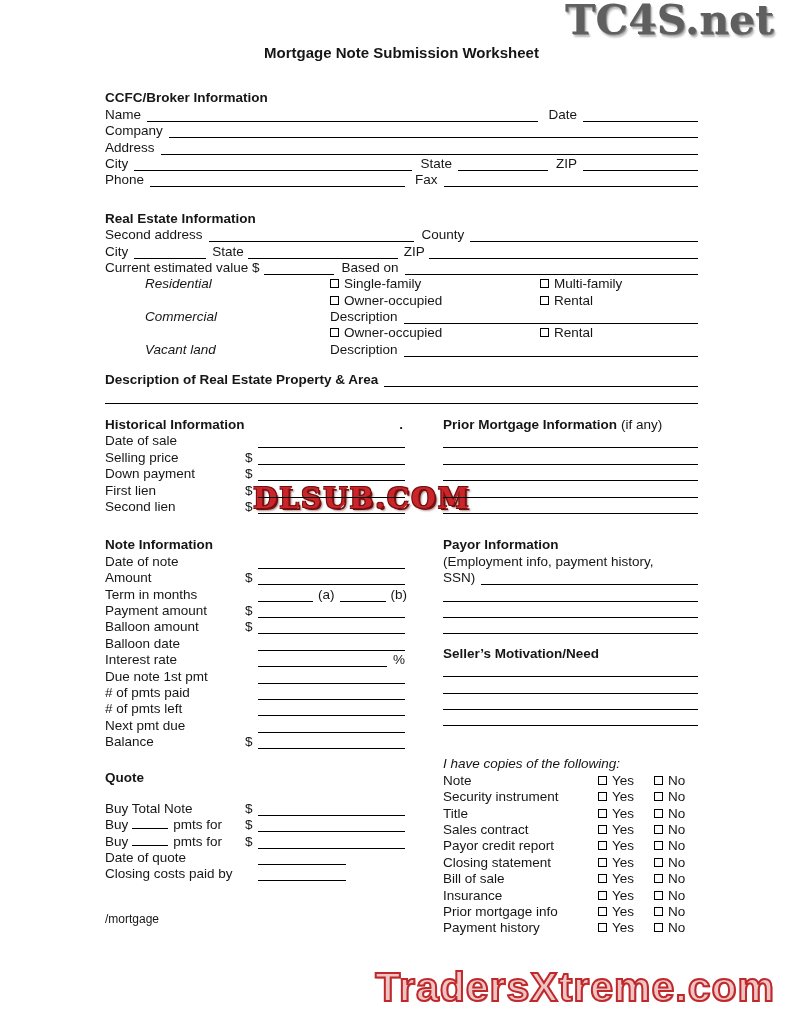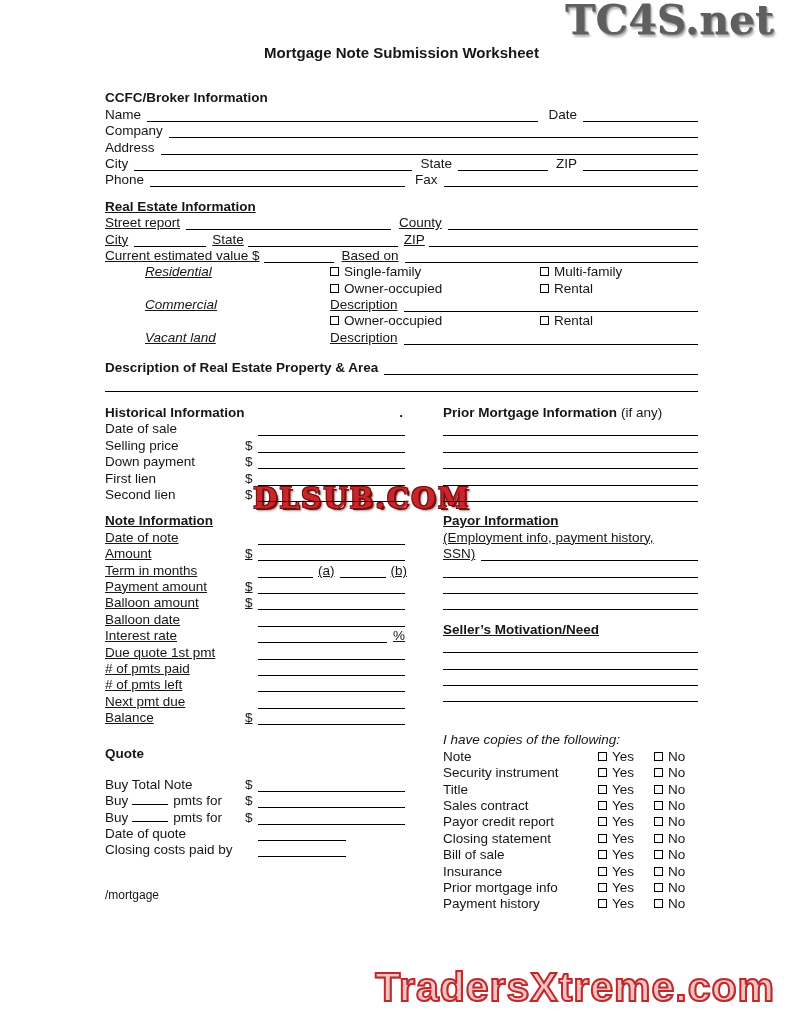--- a/index.html
+++ b/index.html
@@ -22,21 +22,21 @@
   .dcol{width:13px;flex:none;}
   .cols{display:flex;align-items:flex-start;}
   .cL{width:300px;flex:none;}
   .cR{flex:1 1 auto;margin-left:38px;min-width:0;}
   .cb{display:inline-block;width:9px;height:9px;border:1.1px solid #000;margin-right:5px;flex:none;}
   .cbi{display:inline-flex;align-items:center;}
   .re1{width:225px;flex:none;padding-left:40px;}
   .re2{width:210px;flex:none;}
   .re3{flex:1 1 auto;min-width:0;}
   .mt6{margin-top:6px;}  .mt10{margin-top:10px;} .mt14{margin-top:14px;}
-  .mt20{margin-top:12px;} .mt22{margin-top:10px;text-decoration:underline;} .mt28{margin-top:28px;}
+  .mt20{margin-top:12px;} .mt22{margin-top:22px;} .mt28{margin-top:28px;}
   .pt14{padding-top:14px;}
   .small{font-size:12px;}
   .yescol{width:56px;flex:none;}
   .nocol{width:44px;flex:none;}
   .inner{display:flex;align-items:flex-start;}
   .dot{margin-left:auto;padding-right:2px;font-weight:bold;}
   .wm-top{position:absolute;top:-4px;right:6px;font-family:"DejaVu Serif",serif;font-weight:bold;
           font-size:41px;color:#5f5f5f;text-shadow:1px 1px 0 #8a8a8a,2px 3px 2px #b9b9b9;}
   .wm-stamp{position:absolute;left:253px;top:482px;font-family:"DejaVu Serif",serif;font-weight:bold;
           font-size:28px;letter-spacing:2px;color:#c9252b;
@@ -85,21 +85,21 @@
         <span class="pr6">Phone</span>
         <span class="ln" style="width:255px"></span>
         <span class="ml10 pr6">Fax</span>
         <span class="ln fl"></span>
       </div>
     </div>
 
     <div class="mt22">
       <div class="fr sh">Real Estate Information</div>
       <div class="fr">
-        <span class="pr6">Street report</span>
+        <span class="pr6">Second address</span>
         <span class="ln" style="width:205px"></span>
         <span class="ml8 pr6">County</span>
         <span class="ln fl"></span>
       </div>
       <div class="fr">
         <span class="pr6">City</span>
         <span class="ln" style="width:72px"></span>
         <span class="ml6 pr4">State</span>
         <span class="ln" style="width:150px"></span>
         <span class="ml6 pr4">ZIP</span>
@@ -257,21 +257,21 @@
           <span class="dcol"></span>
             <span class="ln fl"></span>
         </div>
         <div class="fr">
           <span class="w140">Interest rate</span>
           <span class="dcol"></span>
             <span class="ln fl"></span>
           <span class="ml6">%</span>
         </div>
         <div class="fr">
-          <span class="w140">Due quote 1st pmt</span>
+          <span class="w140">Due note 1st pmt</span>
           <span class="dcol"></span>
             <span class="ln fl"></span>
         </div>
         <div class="fr">
           <span class="w140"># of pmts paid</span>
           <span class="dcol"></span>
             <span class="ln fl"></span>
         </div>
         <div class="fr">
           <span class="w140"># of pmts left</span>

